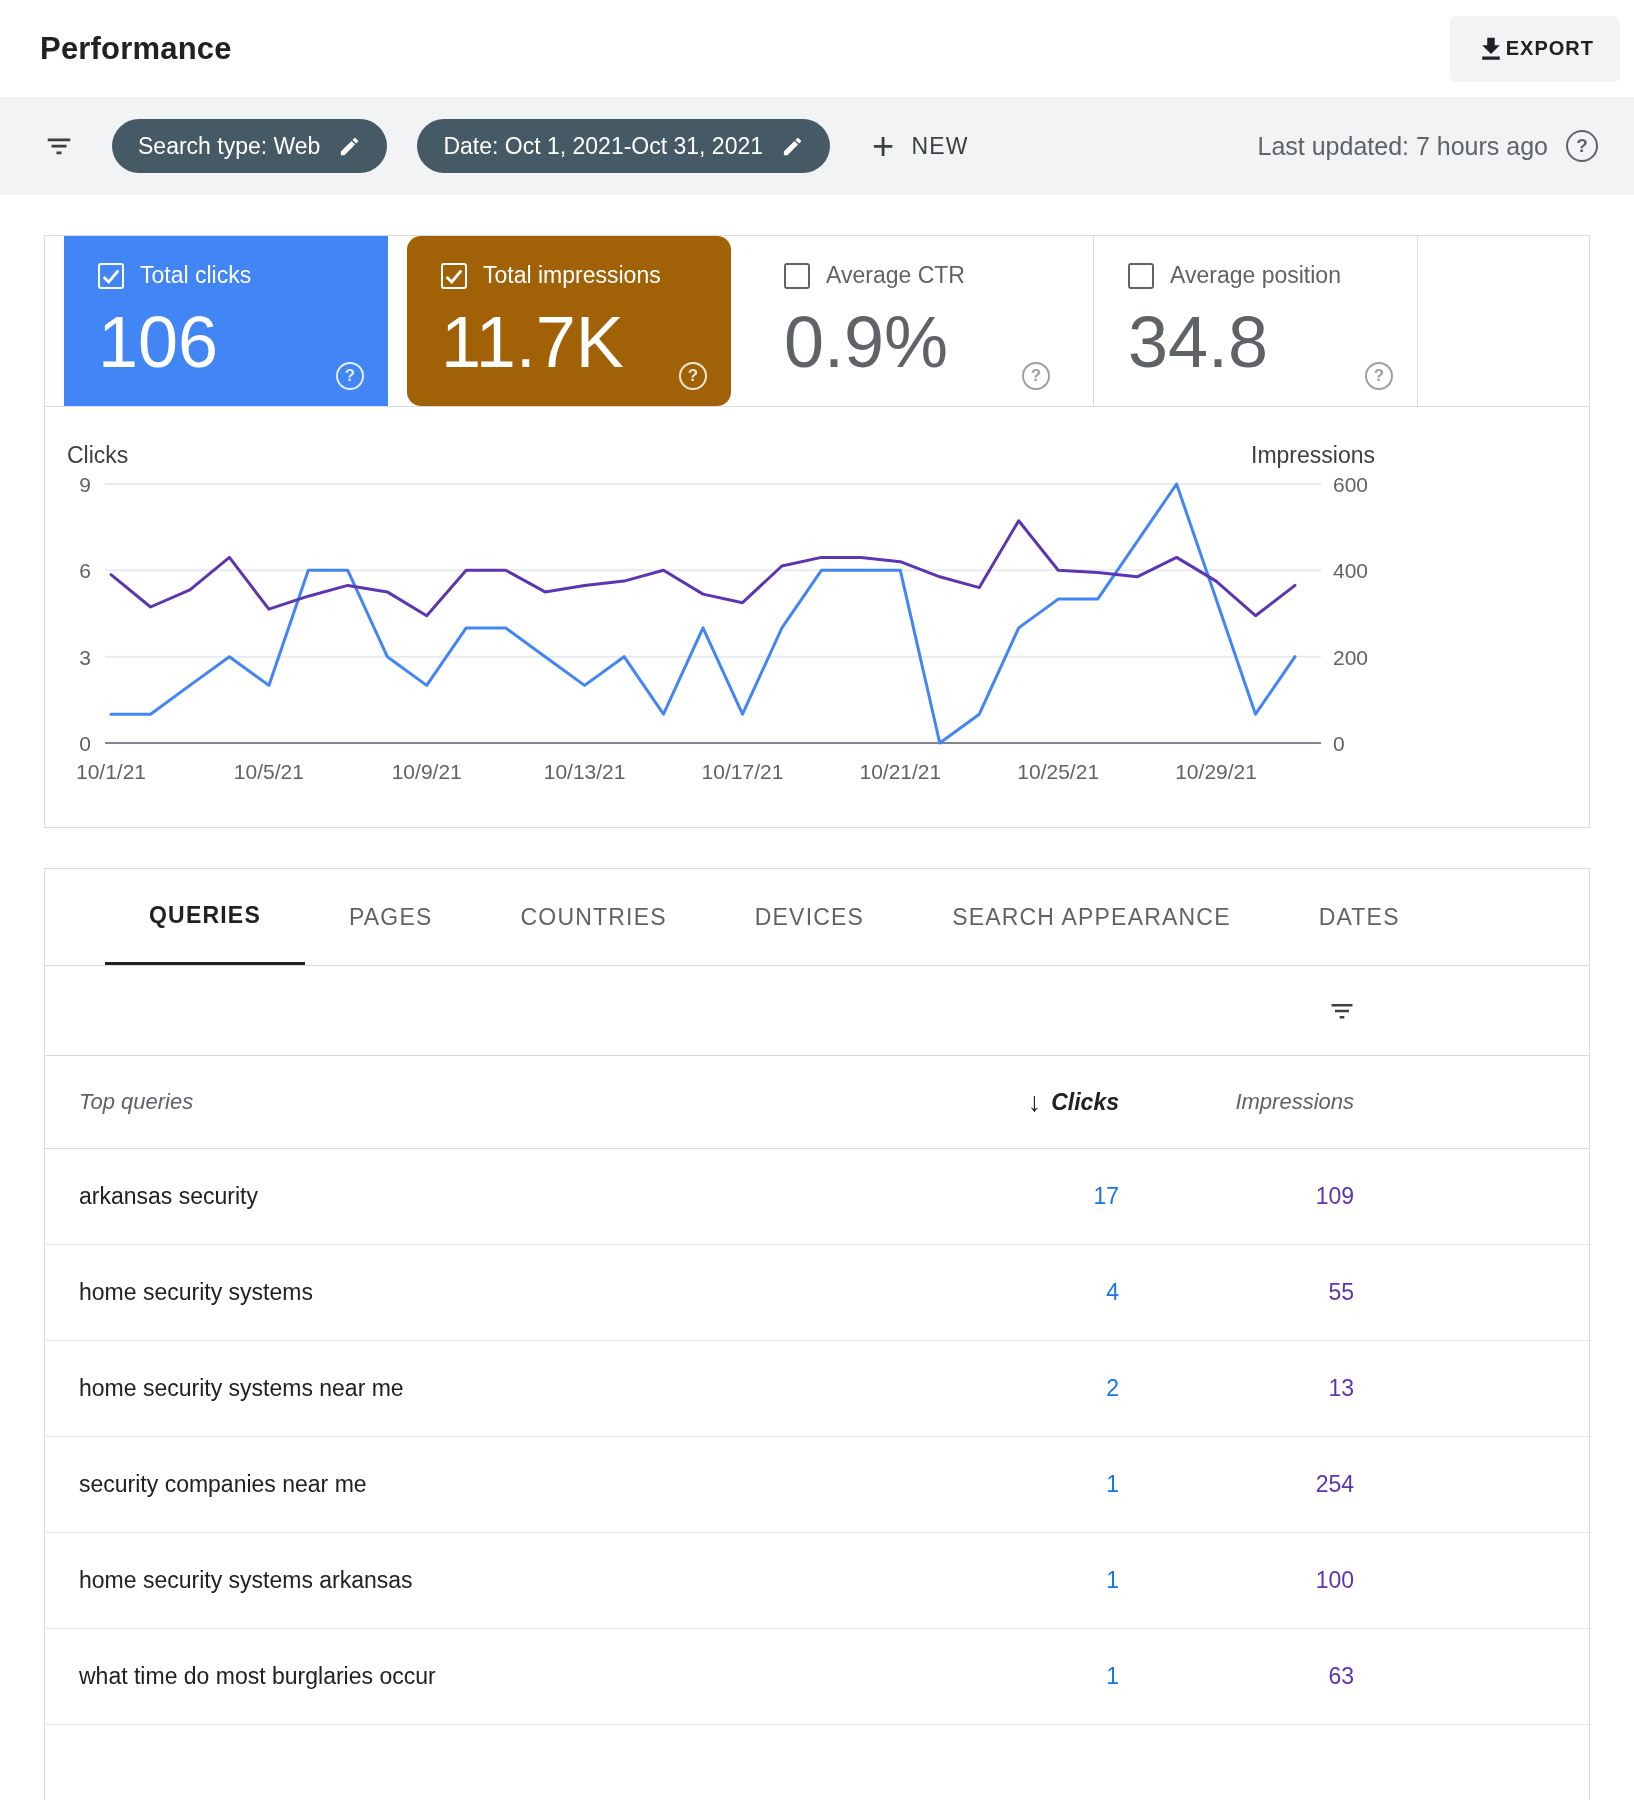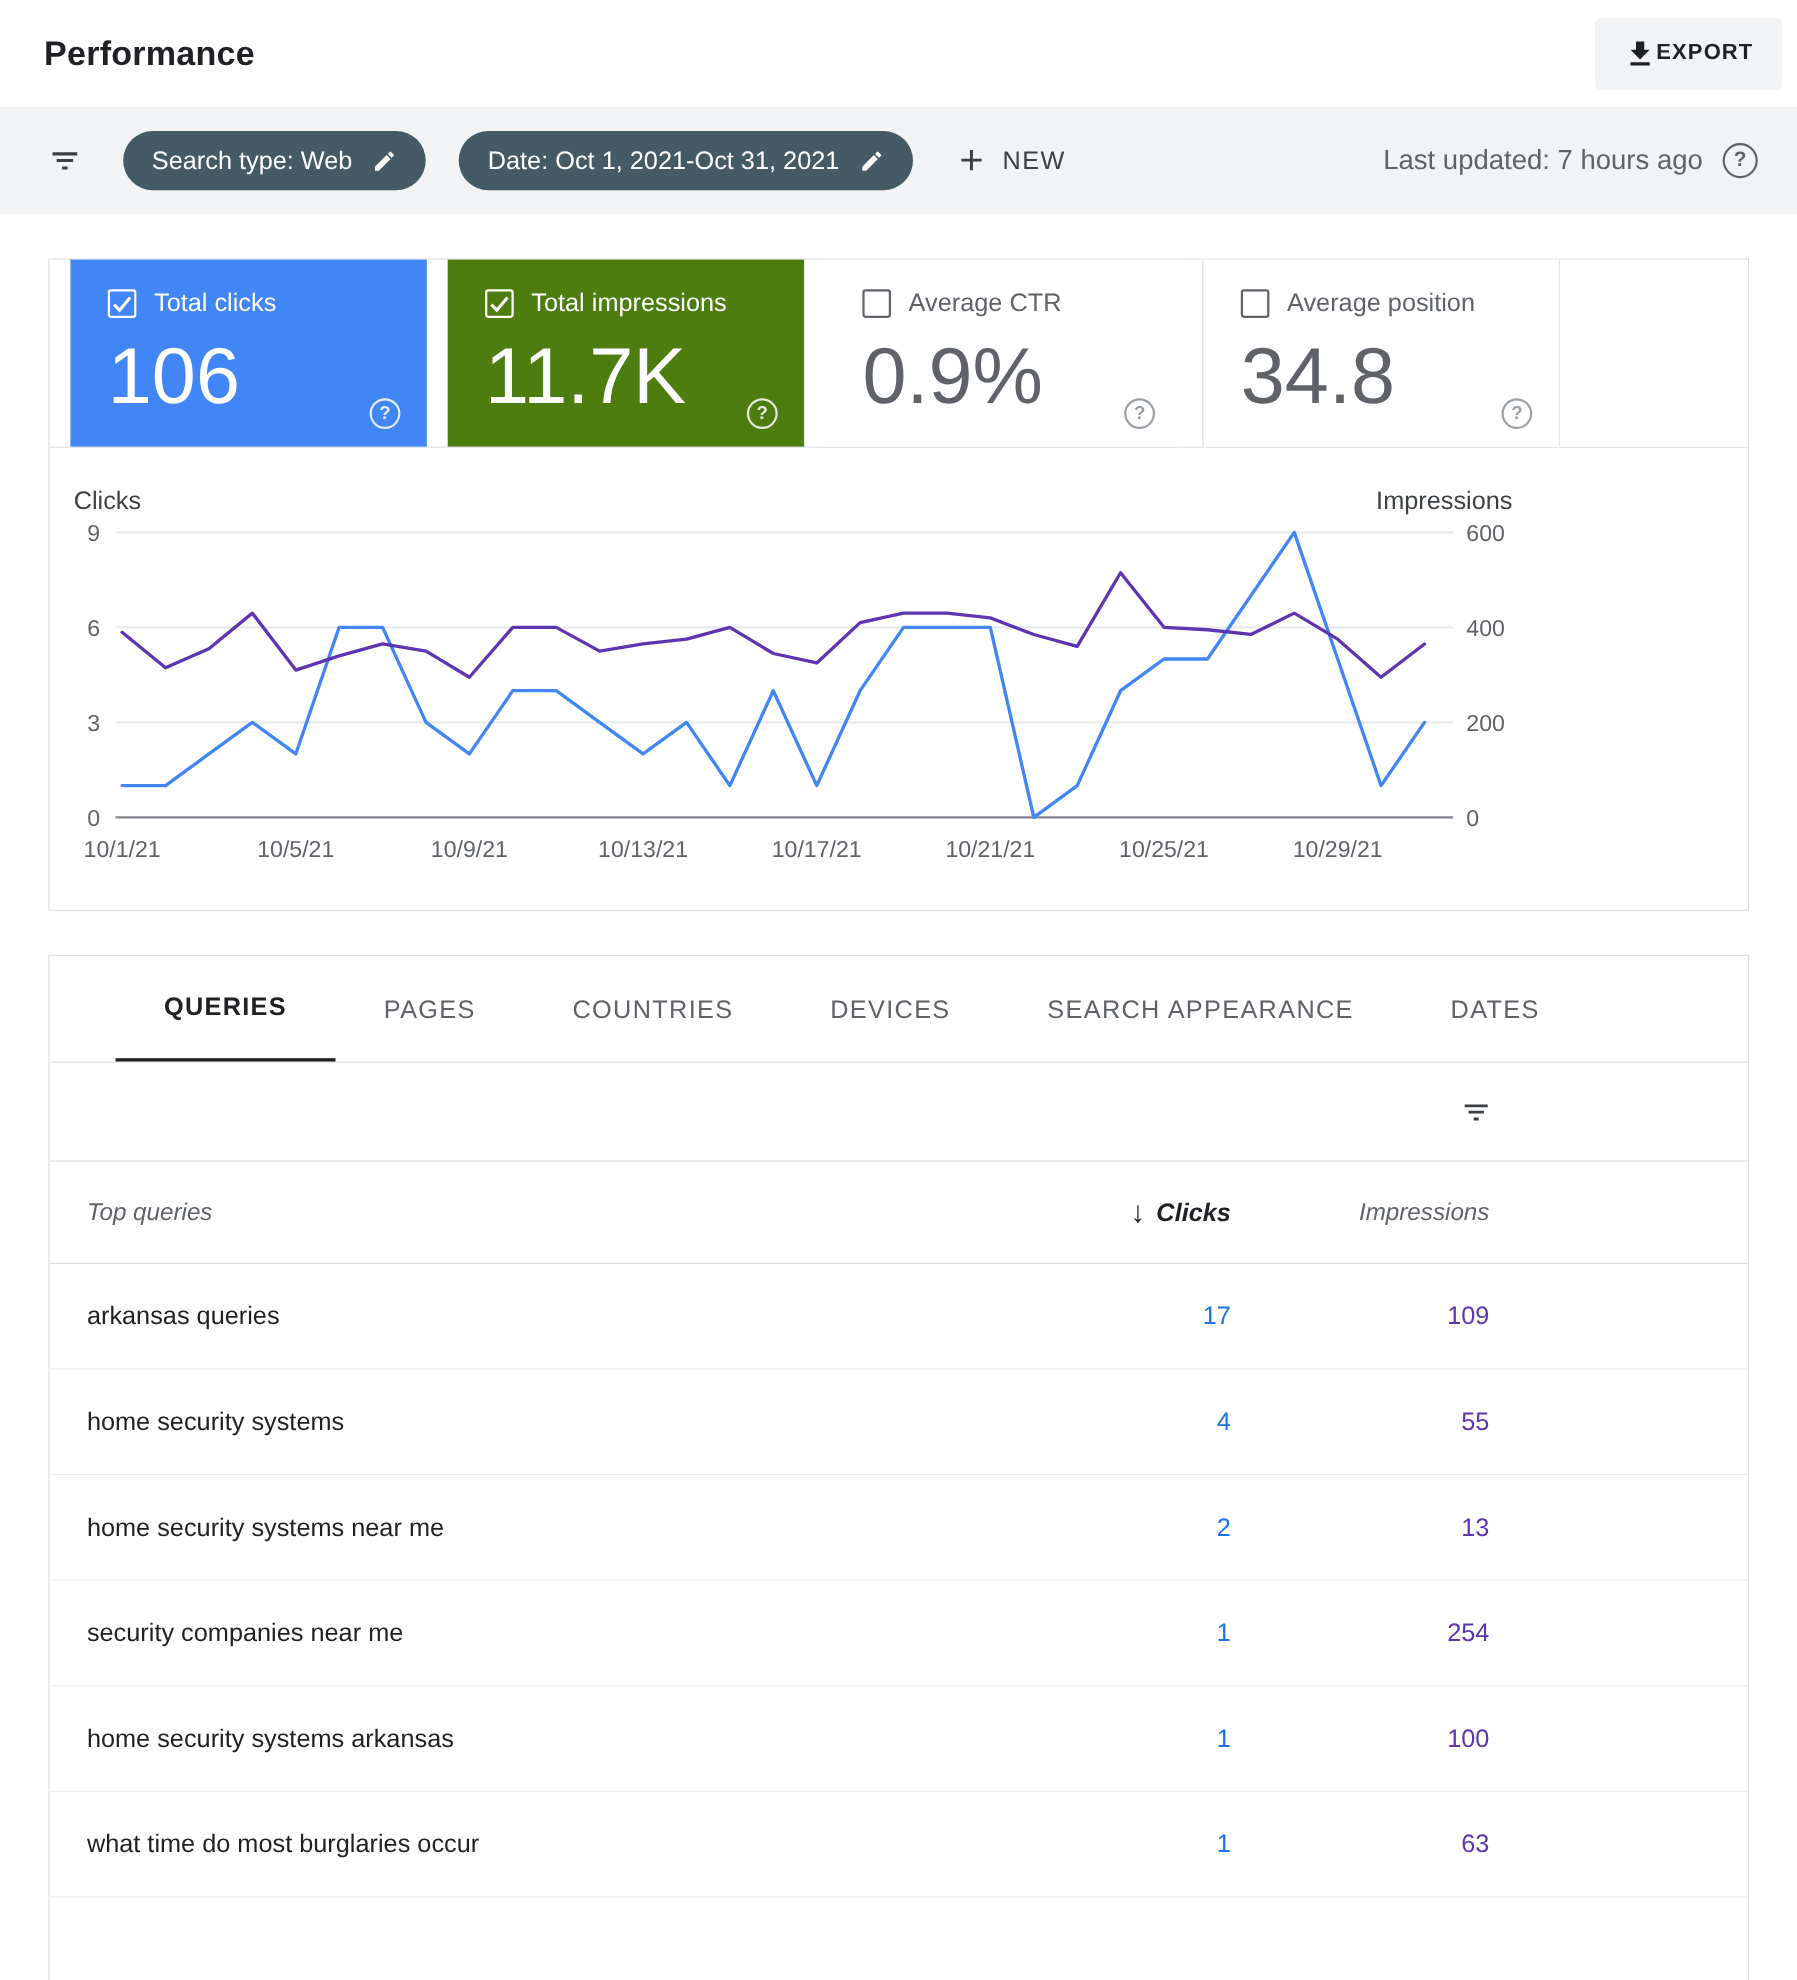--- a/index.html
+++ b/index.html
@@ -40,21 +40,21 @@
   
   main { padding:40px 44px 0; }
   .card { border:1px solid #dadce0; background:#fff; }
   .chart-card { margin-bottom:40px; }
 
   
   .tiles { display:flex; border-bottom:1px solid #dadce0; }
   .tile { position:relative; width:324px; height:170px; padding:26px 0 0 34px;margin-left:19px; }
   .tile-colored { color:#fff; }
   .tile-clicks { background:#4285f4; }
-  .tile-impressions { background:#4d7c0f; }
+  .tile-impressions { background:#a16207;border-radius:14px; }
   .tile-plain { background:#fff; }
   .tile-position { border-left:1px solid #dadce0; }
   .tile-spacer { flex:1; border-left:1px solid #dadce0; background:#fff; height:170px; }
   .tile-top { display:flex; align-items:center; gap:16px; }
   .tile-label { font-size:23px; }
   .tile-plain .tile-label { color:#5f6368; }
   .tile-value { font-size:72px; font-weight:400; margin-top:12px; }
   .tile-plain .tile-value { color:#5f6368; }
   .cb { width:26px; height:26px; border-radius:3px; display:flex; align-items:center; justify-content:center; flex:none; }
   .cb-checked { border:2px solid #fff; }
@@ -242,21 +242,21 @@
       <span class="cell-query">Top queries</span>
       <span class="cell-clicks th-sorted">
         <span class="sort-arrow">↓</span>
         <span>Clicks</span>
       </span>
       <span class="cell-impr">Impressions</span>
     </div>
 
     <div id="table-body">
         <div class="trow">
-          <span class="cell-query">arkansas queries</span>
+          <span class="cell-query">arkansas security</span>
           <span class="cell-clicks">17</span>
           <span class="cell-impr">109</span>
         </div>
         <div class="trow">
           <span class="cell-query">home security systems</span>
           <span class="cell-clicks">4</span>
           <span class="cell-impr">55</span>
         </div>
         <div class="trow">
           <span class="cell-query">home security systems near me</span>

